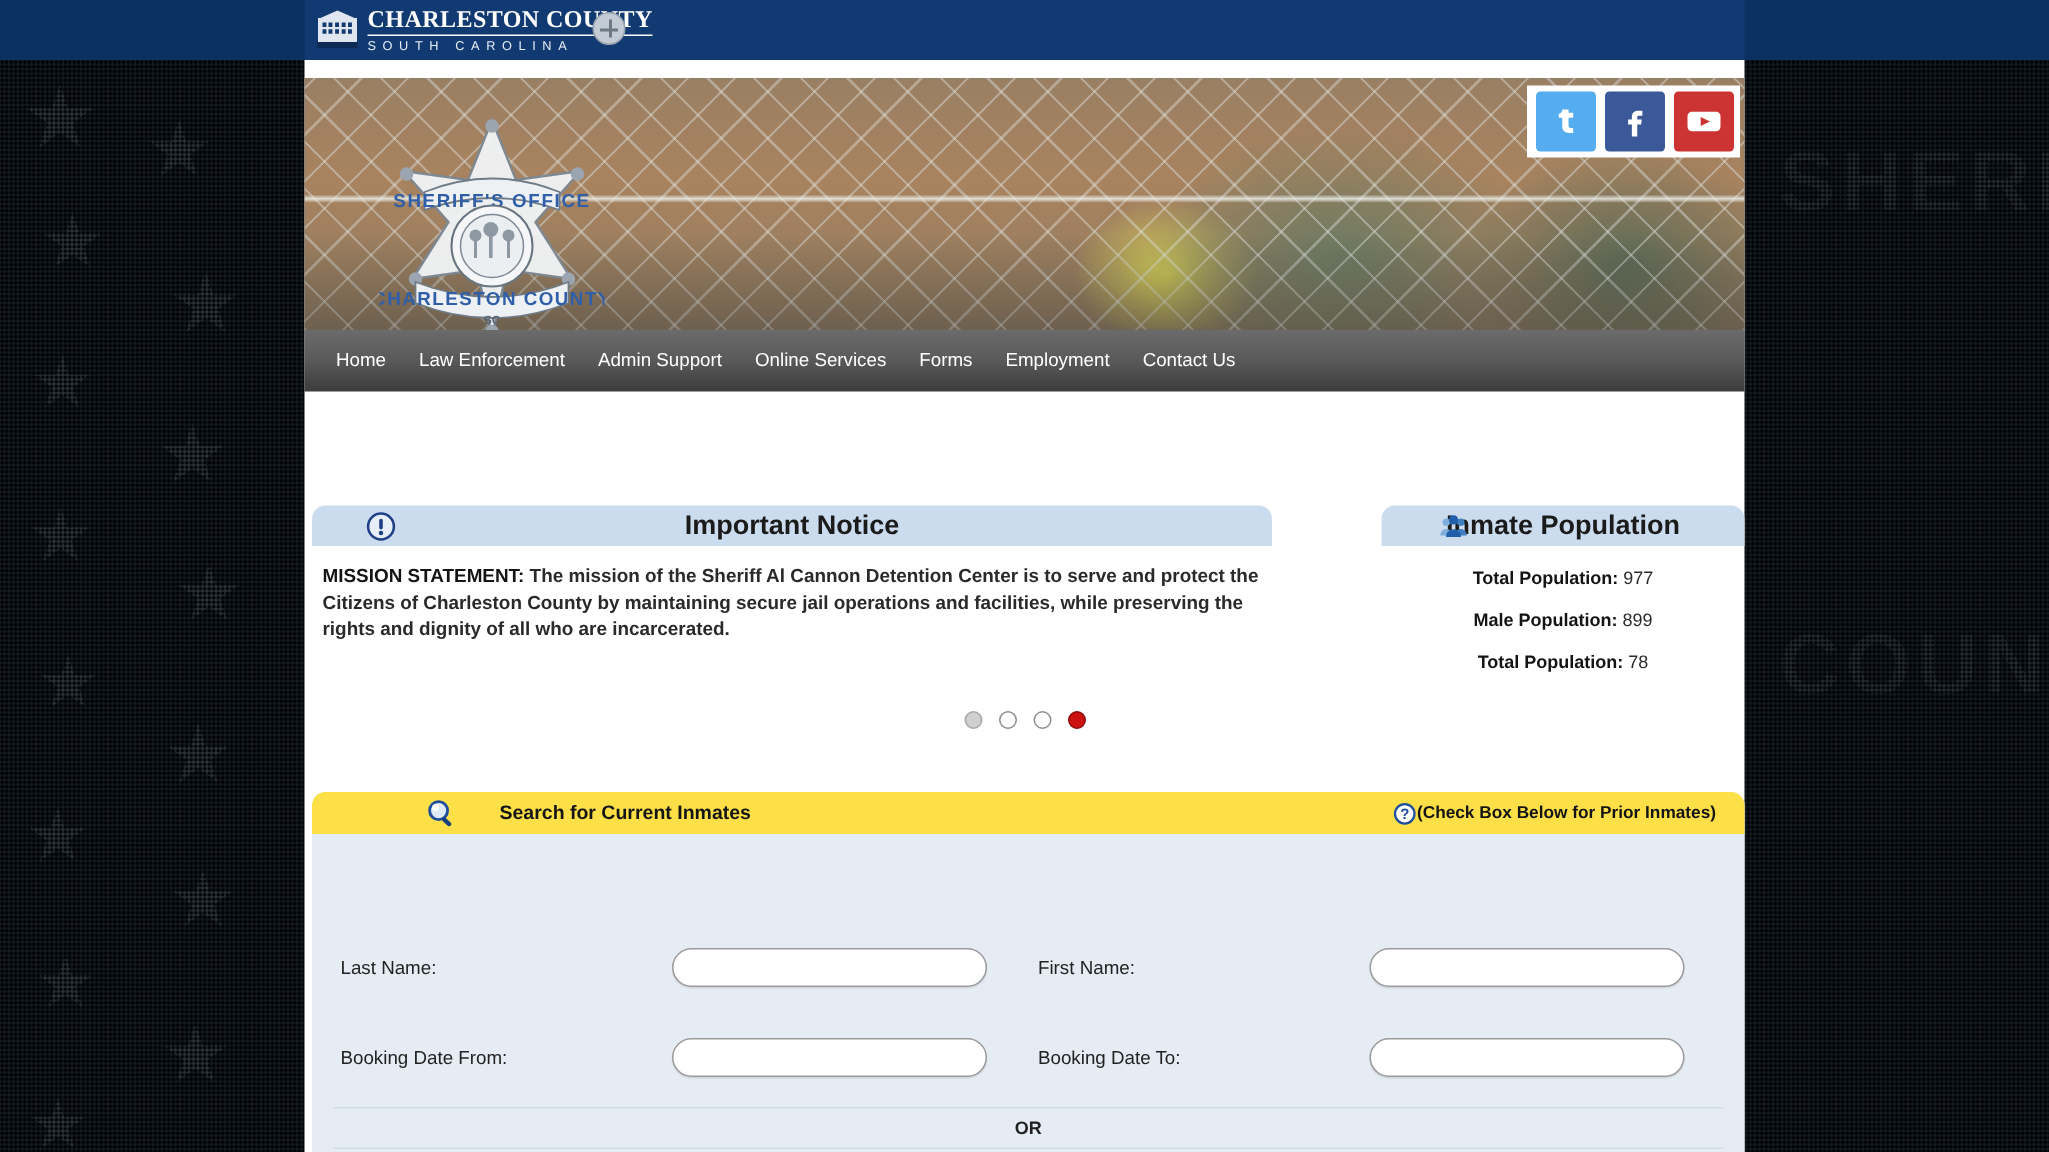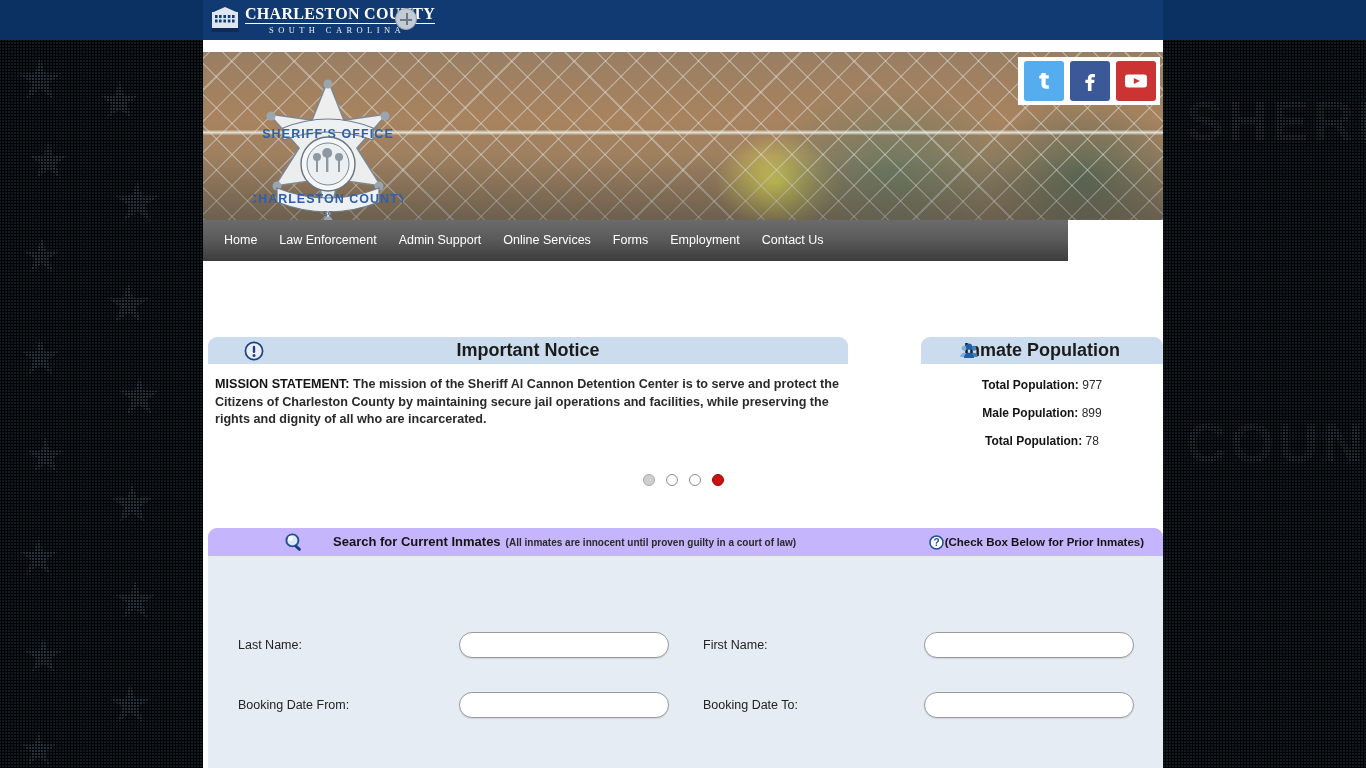--- a/index.html
+++ b/index.html
@@ -84,27 +84,26 @@
     font-family: "Liberation Serif", serif;
     font-weight: bold;
     font-size: 16px;
     color: #ffffff;
     letter-spacing: .3px;
     display: block;
     border-bottom: 1px solid #ffffff;
     padding-bottom: 1px;
   }
   #logo-sub {
-    font-family: Liberation Serif, serif;
+    font-family: Liberation Sans, sans-serif;
     font-size: 8.5px;
     color: #e8eef7;
     letter-spacing: 4.4px;
     display: block;
     padding-top: 2px;
-    margin-left: 24px;
   }
   #plus-btn {
     position: absolute;
     left: 192px; top: 8px;
     width: 22px; height: 22px;
     border-radius: 50%;
     background: #c3cbd4;
     border: 1px solid #9aa4ae;
   }
   #plus-btn::before, #plus-btn::after {
@@ -191,21 +190,21 @@
     font-weight: bold;
   }
   .social-twitter  { background: #55acee; }
   .social-facebook { background: #3b5998; }
   .social-youtube  { background: #cc3333; }
 
   
   #nav {
     position: absolute;
     left: 0; top: 180px;
-    width: 865px; height: 41px;
+    width: 960px; height: 41px;
     background: linear-gradient(180deg, #6b6b6b 0%, #5a5a5a 48%, #3c3c3c 100%);
     display: flex;
     align-items: center;
     padding-left: 10px;
     z-index: 7;
   }
   .nav-item {
     color: #ffffff;
     font-size: 12.5px;
     padding: 0 11px;
@@ -290,21 +289,21 @@
   #search-panel {
     position: absolute;
     left: 5px; top: 488px;
     width: 955px;
     height: 280px;
     background: #e6ecf4;
     border-radius: 9px 9px 0 0;
   }
   #search-head {
     height: 28px;
-    background: #c4b5fd;
+    background: #fde047;
     border-radius: 9px 9px 0 0;
     position: relative;
     display: flex;
     align-items: center;
     padding-left: 16px;
   }
   #search-magnifier {
     position: absolute;
     left: 76px; top: 4px;
     width: 20px; height: 20px;
@@ -341,21 +340,21 @@
   }
   #prior-note {
     font-size: 11.5px;
     font-weight: bold;
     color: #141414;
   }
 
   #form-area { position: relative; height: 252px; }
   .form-row {
     position: absolute;
-    left: 16px;
+    left: 5px;
     width: 1113px;
     height: 30px;
     display: flex;
     align-items: center;
   }
   .f-label {
     font-size: 12.5px;
     color: #222222;
     font-weight: normal;
   }
@@ -573,21 +572,20 @@
     <div id="search-head">
       <span id="search-magnifier">
         <svg viewBox="0 0 20 20" width="20" height="20" aria-hidden="true">
           <circle cx="8.4" cy="8.4" r="6" fill="#dfeaf7" stroke="#1f4f9c" stroke-width="1.9"></circle>
           <circle cx="6.4" cy="6.4" r="2.4" fill="#ffffff" opacity=".85"></circle>
           <rect x="12.1" y="12.4" width="7.2" height="2.9" rx="1.4" transform="rotate(42 12.1 12.4)" fill="#17407f"></rect>
         </svg>
       </span>
       <div id="search-head-mid">
         <span id="search-title">Search for Current Inmates</span>
-        <span id="search-disclaimer">(All inmates are innocent until proven guilty in a court of law)</span>
       </div>
       <div id="search-head-right">
         <span id="qmark">
           <svg viewBox="0 0 15 15" width="15" height="15" aria-hidden="true">
             <circle cx="7.5" cy="7.5" r="6.5" fill="#ffffff" stroke="#1f4f9c" stroke-width="1.5"></circle>
             <text x="7.5" y="11.2" text-anchor="middle" font-family="Liberation Sans, sans-serif" font-size="10" font-weight="bold" fill="#1f4f9c">?</text>
           </svg>
         </span>
         <span id="prior-note">(Check Box Below for Prior Inmates)</span>
       </div>
@@ -602,17 +600,18 @@
         <input class="f-input inp-c2" type="text" value="" placeholder="" style="">
       </div>
 
       <div class="form-row" style="top:134px;">
         <span class="f-label lbl-c1">Booking Date From:</span>
         <input class="f-input inp-c1" type="text" value="" placeholder="" style="">
         <span class="f-label lbl-c2">Booking Date To:</span>
         <input class="f-input inp-c2" type="text" value="" placeholder="" style="">
       </div>
 
+      <div id="or-sep">OR</div>
 
     </div>
   </div>
 
 </div>
 
 </body></html>

